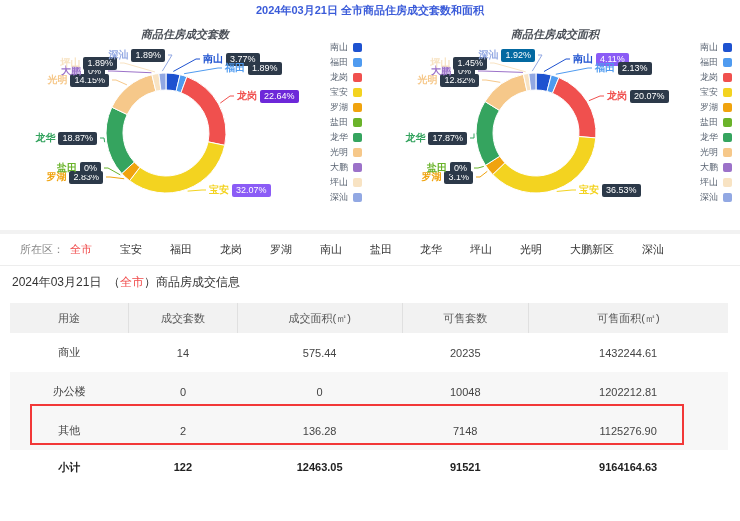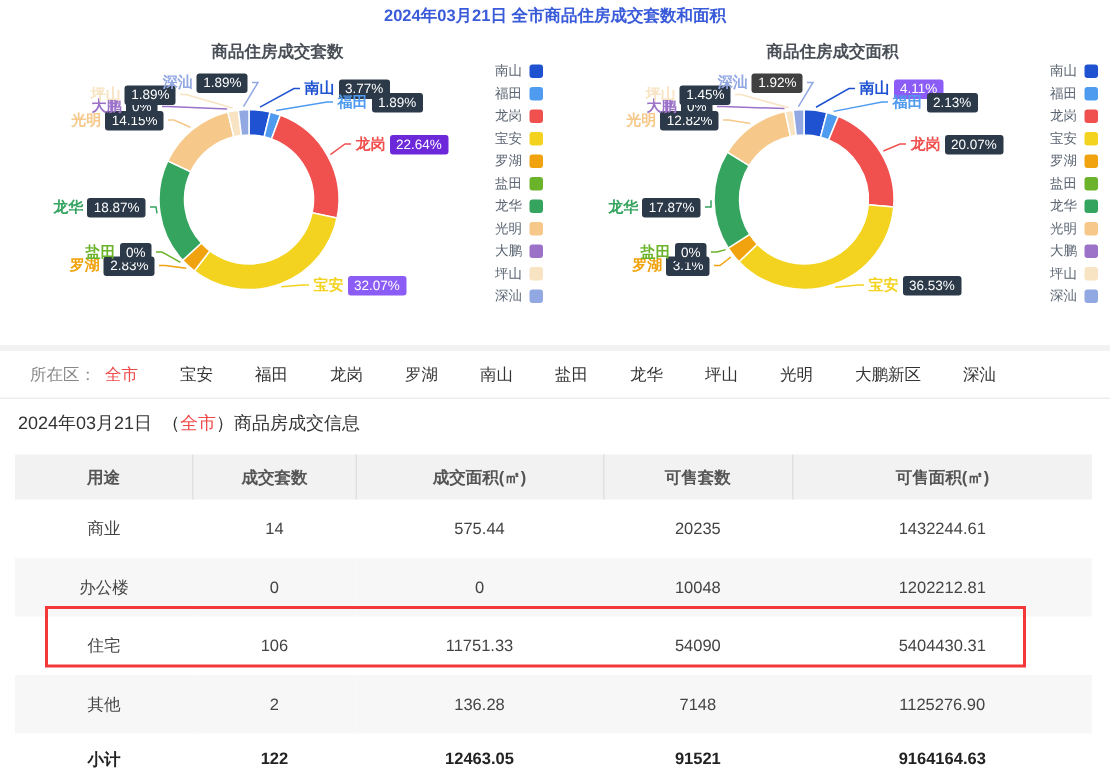--- a/index.html
+++ b/index.html
@@ -1,39 +1,39 @@
 <!DOCTYPE html>
 <html><head>
 <meta charset="utf-8">
 <style>
   html,body{margin:0;padding:0;background:#fff;}
   body{width:740px;height:521px;font-family:"Liberation Sans","DejaVu Sans",sans-serif;-webkit-font-smoothing:antialiased;}
   .page{position:relative;width:740px;height:521px;overflow:hidden;}
   .main-title{position:absolute;top:3px;left:0;width:740px;text-align:center;font-size:11px;font-weight:600;color:#3a5bd9;}
   .chart{position:absolute;top:22px;width:370px;height:208px;}
-  .chart-title{position:absolute;top:5px;left:0;width:370px;text-align:center;font-size:11px;font-weight:700;color:#4a4f57;}
+  .chart-title{position:absolute;top:5px;left:0;width:370px;text-align:center;font-size:11px;font-weight:700;color:#4a4f57;font-style:italic;}
   .chart-svg{position:absolute;left:0;top:0;}
   .plabel{position:absolute;display:flex;align-items:center;gap:3px;white-space:nowrap;z-index:3;}
   .pname{font-size:10px;font-weight:700;}
   .pbadge{font-size:9px;color:#fff;padding:1px 4px;border-radius:2px;line-height:11px;}
   .legend{position:absolute;left:330px;top:18px;display:flex;flex-direction:column;}
   .legend-item{display:flex;align-items:center;justify-content:flex-end;height:15px;gap:5px;cursor:pointer;}
   .legend-text{font-size:9px;color:#5a6472;}
   .legend-swatch{width:9px;height:9px;border-radius:2px;flex:0 0 auto;}
   .band{position:absolute;top:230px;left:0;width:740px;height:4px;background:#f2f2f2;}
   .filter-row{position:absolute;top:236px;left:20px;right:0;height:26px;display:flex;align-items:center;font-size:11px;}
   .filter-label{color:#888;margin-right:6px;}
   .filter-opts{display:flex;gap:28px;}
   .filter-opt{color:#333;cursor:pointer;}
   .filter-opt.sel{color:#f04b4b;}
   .divider{position:absolute;top:265px;left:0;width:740px;height:1px;background:#ededed;}
   .section-title{position:absolute;top:274px;left:12px;font-size:12px;color:#333;}
   .section-title .red{color:#f04b4b;}
   table.data{position:absolute;top:303px;left:10px;width:718px;border-collapse:collapse;table-layout:fixed;font-size:11px;color:#444;}
-  table.data th{background:#f2f2f2;color:#555;font-weight:700;height:28px;border-left:1px solid #e0e0e0;}
+  table.data th{background:#f2f2f2;color:#555;font-weight:400;height:28px;border-left:1px solid #e0e0e0;}
   table.data th:first-child{border-left:none;}
   table.data td{height:37px;text-align:center;}
   table.data tr.alt td{background:#f7f7f7;}
   table.data tr.total td{font-weight:700;height:32px;color:#222;}
   .highlight-box{position:absolute;left:30px;top:404px;width:650px;height:37px;border:2px solid #f23838;z-index:5;pointer-events:none;}
   .col-0{width:16.5%;} .col-1{width:15%;} .col-2{width:23%;} .col-3{width:17.5%;} .col-4{width:28%;}
 </style>
 </head>
 <body>
 
@@ -192,21 +192,21 @@
       <div class="plabel" style="top: 49px; right: 265px; transform: translateY(-50%);">
         <span class="pname" style="color: rgb(156, 114, 201);">大鹏</span>
         <span class="pbadge" style="background: rgb(44, 57, 73);">0%</span>
       </div>
       <div class="plabel" style="top: 41px; right: 253px; transform: translateY(-50%);">
         <span class="pname" style="color: rgb(248, 227, 195);">坪山</span>
         <span class="pbadge" style="background: rgb(44, 57, 73);">1.45%</span>
       </div>
       <div class="plabel" style="top: 33px; right: 205px; transform: translateY(-50%);">
         <span class="pname" style="color: rgb(146, 168, 227);">深汕</span>
-        <span class="pbadge" style="background: #404040;">1.92%</span>
+        <span class="pbadge" style="background: #0369a1;">1.92%</span>
       </div>
       <svg width="370" height="208" class="chart-svg">
         <path d="M166 51 A60 60 0 0 1 181.32269561846044 52.98952681641001 L176.98126519322997 69.4258275517605 A43 43 0 0 0 166 68 Z" fill="#1e52d0" stroke="#fff" stroke-width="1"></path>
         <polyline points="173.98318080001118,49.516109229210834 196,37 200,37" fill="none" stroke="#1e52d0" stroke-width="1"></polyline>
         <path d="M181.32269561846044 52.98952681641001 A60 60 0 0 1 188.92617197405065 55.55281216674506 L182.43042324806964 71.26284871950062 A43 43 0 0 0 176.98126519322997 69.4258275517605 Z" fill="#4f9bf0" stroke="#fff" stroke-width="1"></path>
         <polyline points="185.80624198779483,52.24872104948767 218,46 222,46" fill="none" stroke="#4f9bf0" stroke-width="1"></polyline>
         <path d="M188.92617197405065 55.55281216674506 A60 60 0 0 1 225.7968679846156 115.93300914558793 L208.85442205564118 114.53532322100469 A43 43 0 0 0 182.43042324806964 71.26284871950062 Z" fill="#f0504e" stroke="#fff" stroke-width="1"></path>
         <polyline points="218.9145107583026,78.68816700944566 230,74 234,74" fill="none" stroke="#f0504e" stroke-width="1"></polyline>
         <path d="M225.7968679846156 115.93300914558793 A60 60 0 0 1 122.67699465851837 152.5104469764173 L134.95184617193814 140.7491536664324 A43 43 0 0 0 208.85442205564118 114.53532322100469 Z" fill="#f3d320" stroke="#fff" stroke-width="1"></path>
         <polyline points="186.72662352182414,169.43292802337194 202,168 206,168" fill="none" stroke="#f3d320" stroke-width="1"></polyline>
@@ -313,27 +313,20 @@
           <td>20235</td>
           <td>1432244.61</td>
         </tr>
         <tr class="alt">
           <td>办公楼</td>
           <td>0</td>
           <td>0</td>
           <td>10048</td>
           <td>1202212.81</td>
         </tr>
-        <tr>
-          <td>住宅</td>
-          <td>106</td>
-          <td>11751.33</td>
-          <td>54090</td>
-          <td>5404430.31</td>
-        </tr>
         <tr class="alt">
           <td>其他</td>
           <td>2</td>
           <td>136.28</td>
           <td>7148</td>
           <td>1125276.90</td>
         </tr>
         <tr class="total">
           <td>小计</td>
           <td>122</td>

